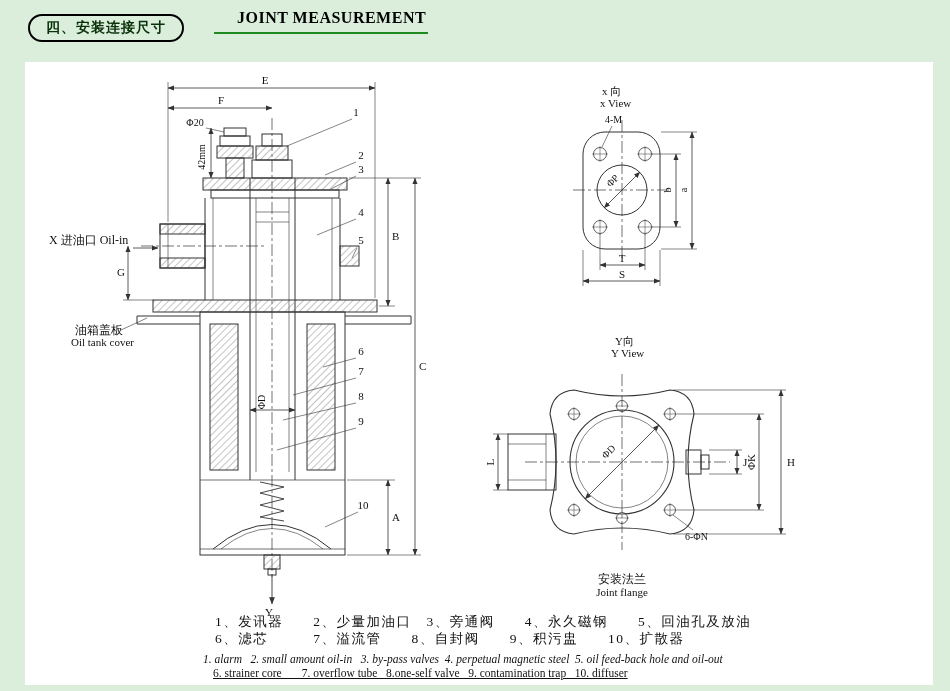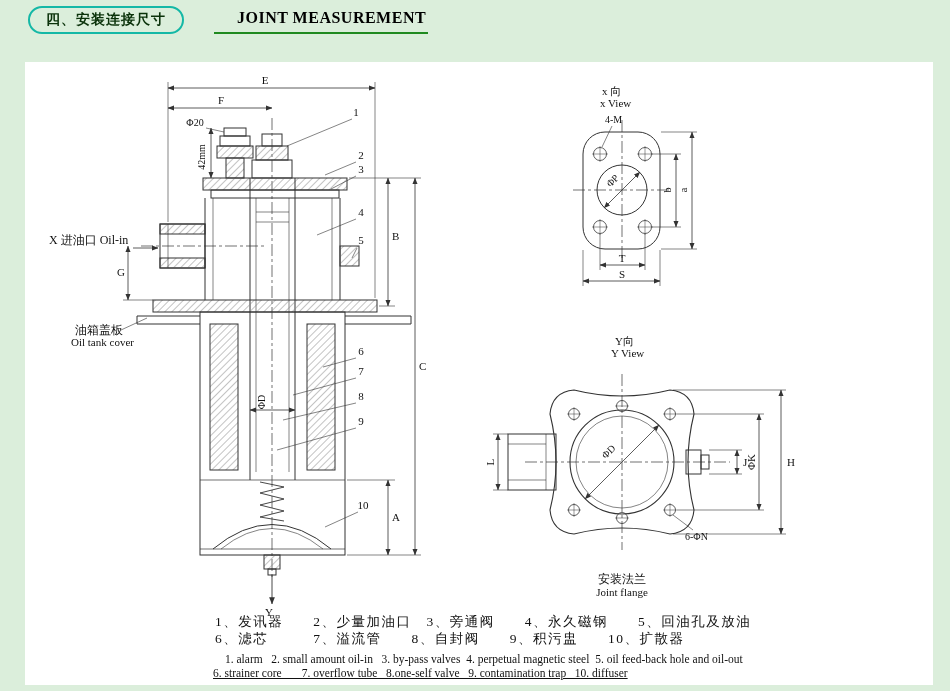--- a/index.html
+++ b/index.html
@@ -1,18 +1,18 @@
 <!DOCTYPE html>
 <html><head>
 <meta charset="utf-8">
 <style>
   html,body{margin:0;padding:0;}
   body{width:950px;height:691px;background:#dbeedb;position:relative;overflow:hidden;
        font-family:"Liberation Serif",serif;}
-  .pill{position:absolute;left:28px;top:6px;padding:3px 16px;border:2px solid #14b8a6;
+  .pill{position:absolute;left:28px;top:14px;padding:3px 16px;border:2px solid #000000;
         border-radius:16px;font-size:14px;font-weight:bold;color:#0a320a;letter-spacing:1px;}
   .doc-title{position:absolute;left:218px;top:9px;font-size:16px;font-weight:bold;color:#000;
         letter-spacing:.5px;margin-left:19px;}
   .title-rule{position:absolute;left:214px;top:32px;width:214px;height:2px;background:#1f8a1f;}
   .panel{position:absolute;left:25px;top:62px;width:908px;height:623px;background:#ffffff;}
   .panel svg{position:absolute;left:0;top:0;}
   svg text{font-family:"Liberation Serif",serif;fill:#111;stroke:none;}
   svg .lbl{font-size:11px;}
   svg .lblzh{font-size:12px;}
   svg .sm{font-size:10px;}
@@ -274,15 +274,15 @@
     <line x1="668" y1="468" x2="648" y2="453" stroke-width="0.6"></line>
     <text class="lbl sm" x="660" y="478">6-ΦN</text>
 
     <text class="lblzh" x="597" y="521" text-anchor="middle">安装法兰</text>
     <text class="lbl" x="597" y="534" text-anchor="middle">Joint flange</text>
   </g>
 </svg>
 
   <div class="legend lg-zh" style="left:190px;top:551px;">1、发讯器　　2、少量加油口　3、旁通阀　　4、永久磁钢　　5、回油孔及放油</div>
   <div class="legend lg-zh" style="left:190px;top:568px;">6、滤芯　　　7、溢流管　　8、自封阀　　9、积污盅　　10、扩散器</div>
-  <div class="legend lg-en" style="left:200px;top:591px;">1. alarm   2. small amount oil-in   3. by-pass valves  4. perpetual magnetic steel  5. oil feed-back hole and oil-out</div>
+  <div class="legend lg-en" style="left:178px;top:591px;font-style:italic;">1. alarm   2. small amount oil-in   3. by-pass valves  4. perpetual magnetic steel  5. oil feed-back hole and oil-out</div>
   <div class="legend lg-en" style="left:188px;top:605px;text-decoration:underline;">6. strainer core       7. overflow tube   8.one-self valve   9. contamination trap   10. diffuser</div>
 </div>
 
 </body></html>

